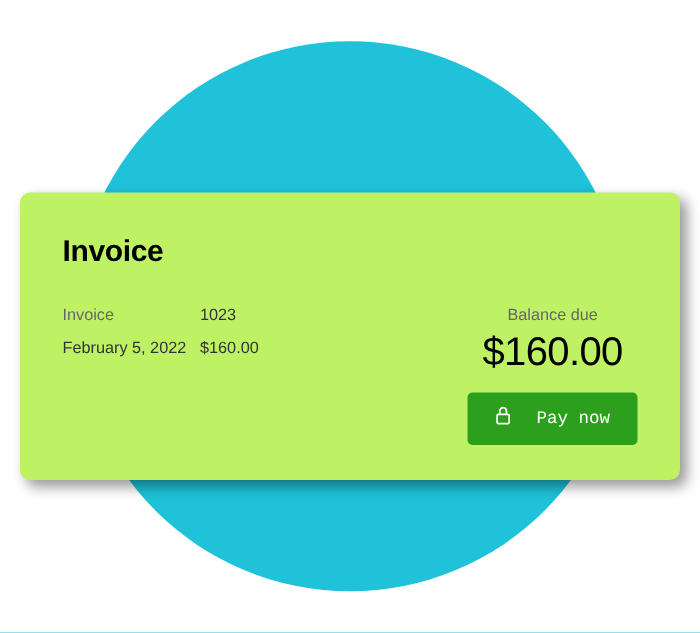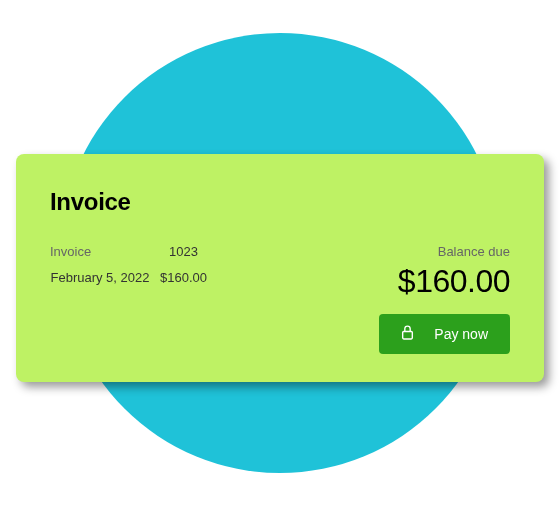--- a/index.html
+++ b/index.html
@@ -52,27 +52,26 @@
       row-gap: 11px;
       column-gap: 10px;
       font-size: 13px;
       color: #555;
     }
     .details .label {
       color: #666;
     }
     .details .value {
       color: #333;
-      text-align: center;
     }
     .balance-section {
       text-align: right;
       display: flex;
       flex-direction: column;
-      align-items: flex-end;
+      align-items: center;
     }
     .balance-label {
       font-size: 13px;
       color: #666;
       margin-bottom: 4px;
     }
     .balance-amount {
       font-size: 32px;
       font-weight: 400;
       color: #000;
@@ -84,20 +83,21 @@
       color: #fff;
       border: none;
       border-radius: 4px;
       padding: 11px 22px;
       font-size: 14px;
       font-weight: 500;
       cursor: pointer;
       display: inline-flex;
       align-items: center;
       gap: 20px;
+      font-family: Liberation Mono, monospace;
     }
     .pay-button svg {
       width: 13px;
       height: 15px;
     }
   </style>
 </head>
 <body>
 
 <div class="circle"></div>

